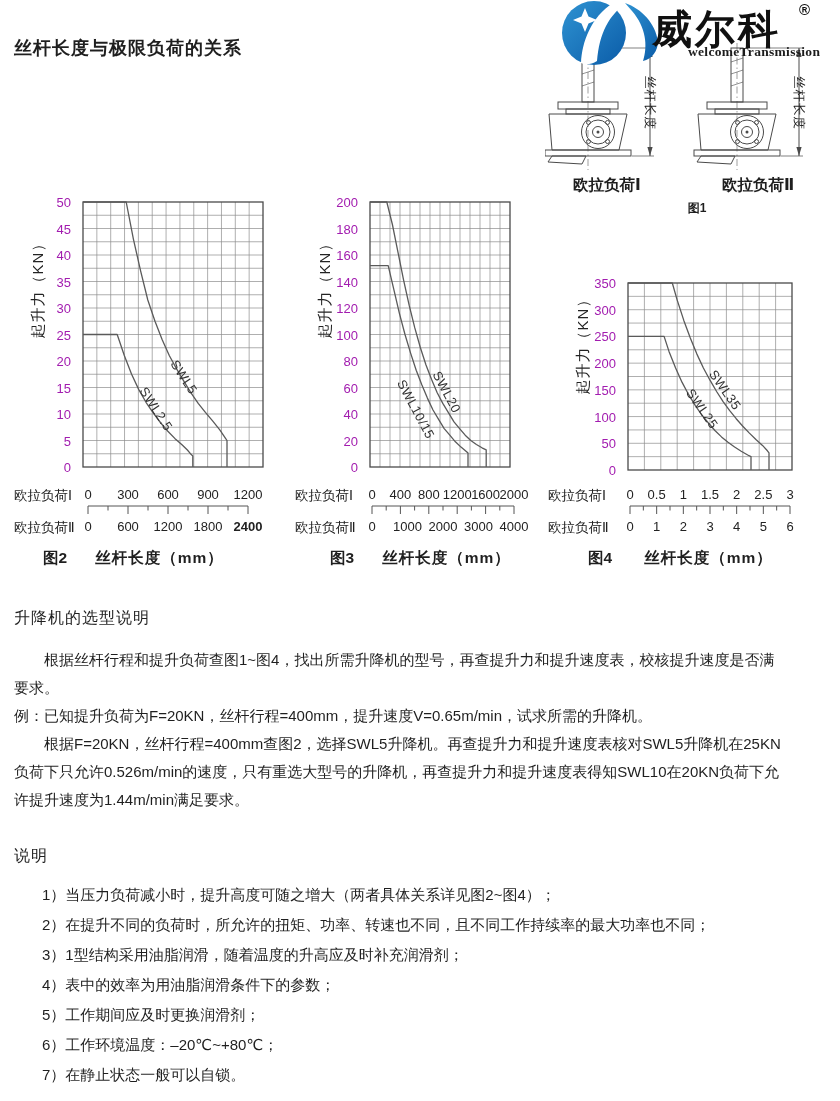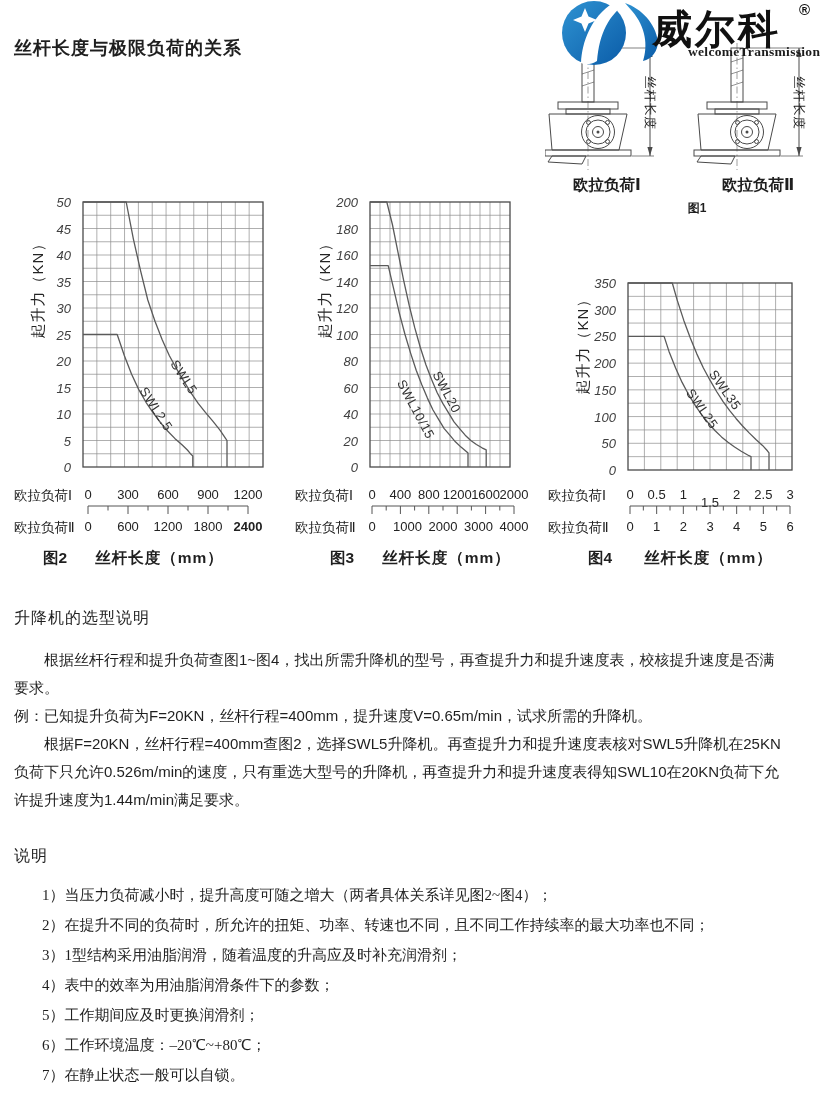--- a/index.html
+++ b/index.html
@@ -15,21 +15,21 @@
   .brand-reg{left:799px;top:1px;font-size:15px;font-weight:700;color:#101010;}
   .brand-sub{left:688px;top:44px;font-size:13.5px;font-weight:600;color:#1c1c1c;
              font-family:"Liberation Serif","DejaVu Serif",serif;letter-spacing:.3px;}
   
   .figcap{font-size:15.5px;font-weight:600;text-align:center;width:110px;}
   .figlab{font-size:12px;font-weight:700;text-align:center;width:80px;}
   
   .chart-block{position:absolute;width:280px;height:385px;}
   .ylab{position:absolute;font-size:15px;letter-spacing:1px;white-space:nowrap;
         transform:translate(-50%,-50%) rotate(-90deg);color:#222;}
-  .ytick{position:absolute;font-size:13px;text-align:right;color:#404040;font-style:italic;}
+  .ytick{position:absolute;font-size:13px;text-align:right;color:#a21caf;}
   .axname{position:absolute;left:0;font-size:13.5px;color:#222;white-space:nowrap;}
   .axtick{position:absolute;font-size:13px;color:#222;transform:translateX(-50%);white-space:nowrap;}
   .cap-row{position:absolute;display:flex;gap:28px;}
   .cap-fig{font-size:15.5px;font-weight:700;}
   .cap-x{font-size:15.5px;font-weight:700;letter-spacing:1px;}
   .notes-item{font-size:15px;height:30px;white-space:nowrap;}
 </style>
 </head>
 <body>
 
@@ -320,21 +320,21 @@
         <polyline points="0.0,0.0 44.3,0.0 49.2,17.1 55.8,37.4 62.3,55.0 68.9,71.1 75.4,85.0 82.0,97.2 88.6,108.5 95.1,118.6 101.7,127.7 108.2,135.7 114.8,143.2 121.4,150.1 127.9,156.5 134.5,162.4 139.4,167.8 141.0,169.9 141.0,187.0" fill="none" stroke="#5a5a5a" stroke-width="1.3" stroke-linejoin="round"></polyline>
         <text transform="translate(93.47999999999999 109.52857142857141) rotate(55)" text-anchor="middle" font-size="13" letter-spacing="0.5" fill="#333">SWL35</text>
         <polyline points="0.0,53.4 36.1,53.4 41.0,68.4 47.6,85.0 54.1,99.4 60.7,111.7 67.2,122.4 73.8,132.0 80.4,140.0 86.9,147.5 93.5,153.9 100.0,159.2 106.6,164.0 113.2,168.3 119.7,172.0 123.0,173.6 123.0,187.0" fill="none" stroke="#5a5a5a" stroke-width="1.3" stroke-linejoin="round"></polyline>
         <text transform="translate(70.52 128.22857142857143) rotate(55)" text-anchor="middle" font-size="13" letter-spacing="0.5" fill="#333">SWL25</text>
       </svg>
       <div style="position: absolute; left: 0px; top: 292px; width: 280px; height: 16px;">
         <div class="axname" style="top: 0px;">欧拉负荷Ⅰ</div>
         <div class="axtick" style="left: 82px; top: 0px;">0</div>
         <div class="axtick" style="left: 108.667px; top: 0px;">0.5</div>
         <div class="axtick" style="left: 135.333px; top: 0px;">1</div>
-        <div class="axtick" style="left: 162px; top: 0px; margin-top: 8px;">1.5</div>
+        <div class="axtick" style="left: 162px; top: 0px;">1.5</div>
         <div class="axtick" style="left: 188.667px; top: 0px;">2</div>
         <div class="axtick" style="left: 215.333px; top: 0px;">2.5</div>
         <div class="axtick" style="left: 242px; top: 0px;">3</div>
       </div>
       <div style="position: absolute; left: 0px; top: 324px; width: 280px; height: 16px;">
         <div class="axname" style="top: 0px;">欧拉负荷Ⅱ</div>
         <div class="axtick" style="left: 82px; top: 0px;">0</div>
         <div class="axtick" style="left: 108.667px; top: 0px;">1</div>
         <div class="axtick" style="left: 135.333px; top: 0px;">2</div>
         <div class="axtick" style="left: 162px; top: 0px;">3</div>
@@ -366,21 +366,21 @@
 
   <div class="abs sec-head" style="left:14px;top:608px;">升降机的选型说明</div>
   <div class="abs bodyline" style="left:14px;top:646px;">　　根据丝杆行程和提升负荷查图1~图4，找出所需升降机的型号，再查提升力和提升速度表，校核提升速度是否满</div>
   <div class="abs bodyline" style="left:14px;top:674px;">要求。</div>
   <div class="abs bodyline" style="left:14px;top:702px;">例：已知提升负荷为F=20KN，丝杆行程=400mm，提升速度V=0.65m/min，试求所需的升降机。</div>
   <div class="abs bodyline" style="left:14px;top:730px;">　　根据F=20KN，丝杆行程=400mm查图2，选择SWL5升降机。再查提升力和提升速度表核对SWL5升降机在25KN</div>
   <div class="abs bodyline" style="left:14px;top:758px;">负荷下只允许0.526m/min的速度，只有重选大型号的升降机，再查提升力和提升速度表得知SWL10在20KN负荷下允</div>
   <div class="abs bodyline" style="left:14px;top:786px;">许提升速度为1.44m/min满足要求。</div>
 
   <div class="abs sec-head" style="left:14px;top:846px;">说明</div>
-  <div class="abs" style="left:42px;top:886px;font-family:Liberation Serif, serif;" id="notes-list">
+  <div class="abs" style="left:42px;top:886px;" id="notes-list">
       <div class="notes-item">1）当压力负荷减小时，提升高度可随之增大（两者具体关系详见图2~图4）；</div>
       <div class="notes-item">2）在提升不同的负荷时，所允许的扭矩、功率、转速也不同，且不同工作持续率的最大功率也不同；</div>
       <div class="notes-item">3）1型结构采用油脂润滑，随着温度的升高应及时补充润滑剂；</div>
       <div class="notes-item">4）表中的效率为用油脂润滑条件下的参数；</div>
       <div class="notes-item">5）工作期间应及时更换润滑剂；</div>
       <div class="notes-item">6）工作环境温度：–20℃~+80℃；</div>
       <div class="notes-item">7）在静止状态一般可以自锁。</div>
     </div>
 
 </div>

